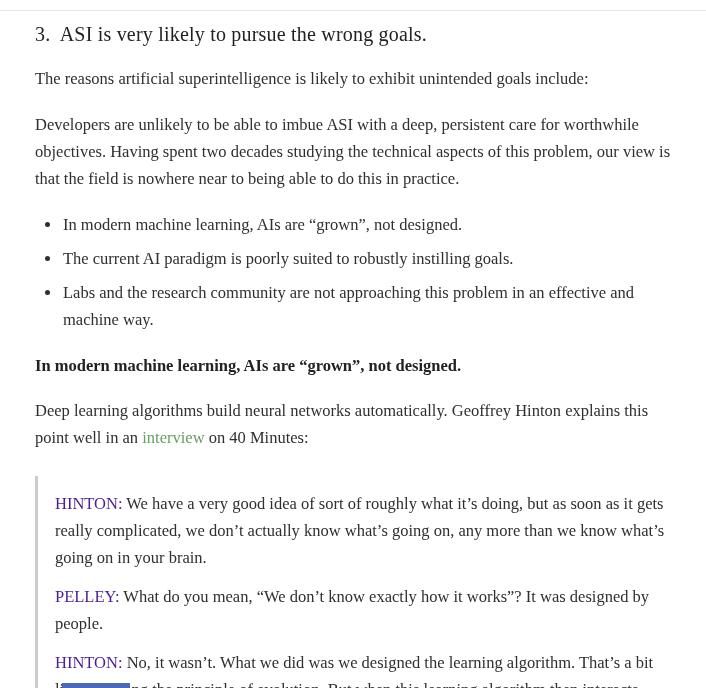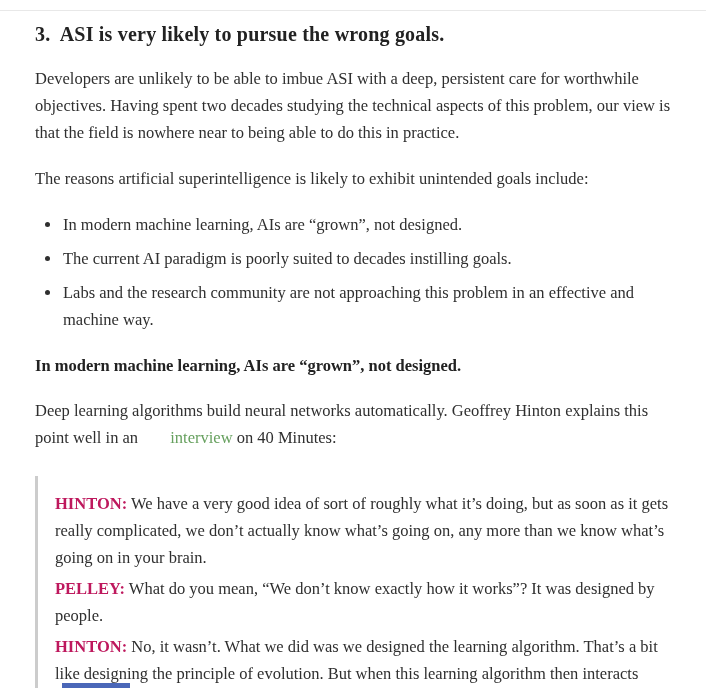--- a/index.html
+++ b/index.html
@@ -18,21 +18,21 @@
   }
   .content {
     position: absolute;
     top: 10px; left: 35px;
     width: 636px;
   }
   h2.section-heading {
     margin-top: 12px;
     font-size: 20px;
     line-height: 24px;
-    font-weight: bold;
+    font-weight: normal;
     color: #222222;
     letter-spacing: 0.2px;
   }
   p.body-text {
     margin-top: 19px;
     font-size: 16.5px;
     line-height: 27px;
   }
   ul.reasons-list {
     margin-top: 19px;
@@ -49,63 +49,62 @@
     margin-top: 21px;
     font-size: 16.5px;
     line-height: 24px;
     font-weight: bold;
     color: #222222;
   }
   a.inline-link {
     color: #66a05e;
     text-decoration: none;
     cursor: pointer;
-    margin-left: 28px;
   }
   blockquote.interview-quote {
     margin-top: 25px;
     border-left: 3px solid #cccccc;
     padding: 14px 0 13px 17px;
   }
   blockquote.interview-quote p {
     font-size: 16.5px;
     line-height: 27px;
   }
   blockquote.interview-quote p + p {
-    margin-top: 4px;
+    margin-top: 12px;
   }
   blockquote.interview-quote strong {
-    font-weight: bold;
-    color: #be185d;
+    font-weight: normal;
+    color: #4c1d95;
   }
   .bottom-accent-bar {
     position: absolute;
     left: 62px;
     top: 683px;
     width: 68px;
     height: 5px;
     background: #4a67b8;
   }
 </style>
 </head>
 <body>
 
 <div class="top-rule"></div>
 
 <div class="content">
 
   <h2 class="section-heading">3.&nbsp; ASI is very likely to pursue the wrong goals.</h2>
 
+  <p class="body-text">The reasons artificial superintelligence is likely to exhibit unintended goals include:</p>
+
   <p class="body-text">Developers are unlikely to be able to imbue ASI with a deep, persistent care for worthwhile objectives. Having spent two decades studying the technical aspects of this problem, our view is that the field is nowhere near to being able to do this in practice.</p>
-
-  <p class="body-text">The reasons artificial superintelligence is likely to exhibit unintended goals include:</p>
 
   <ul class="reasons-list">
     <li>In modern machine learning, AIs are “grown”, not designed.</li>
-    <li>The current AI paradigm is poorly suited to decades instilling goals.</li>
+    <li>The current AI paradigm is poorly suited to robustly instilling goals.</li>
     <li>Labs and the research community are not approaching this problem in an effective and machine way.</li>
   </ul>
 
   <h3 class="sub-heading">In modern machine learning, AIs are “grown”, not designed.</h3>
 
   <p class="body-text"><span>Deep learning algorithms build neural networks automatically. Geoffrey Hinton explains this point well in an </span><a class="inline-link" href="#">interview</a><span> on 40 Minutes:</span></p>
 
   <blockquote class="interview-quote">
     <p><strong>HINTON:</strong><span> We have a very good idea of sort of roughly what it’s doing, but as soon as it gets really complicated, we don’t actually know what’s going on, any more than we know what’s going on in your brain.</span></p>
     <p><strong>PELLEY:</strong><span> What do you mean, “We don’t know exactly how it works”? It was designed by people.</span></p>

